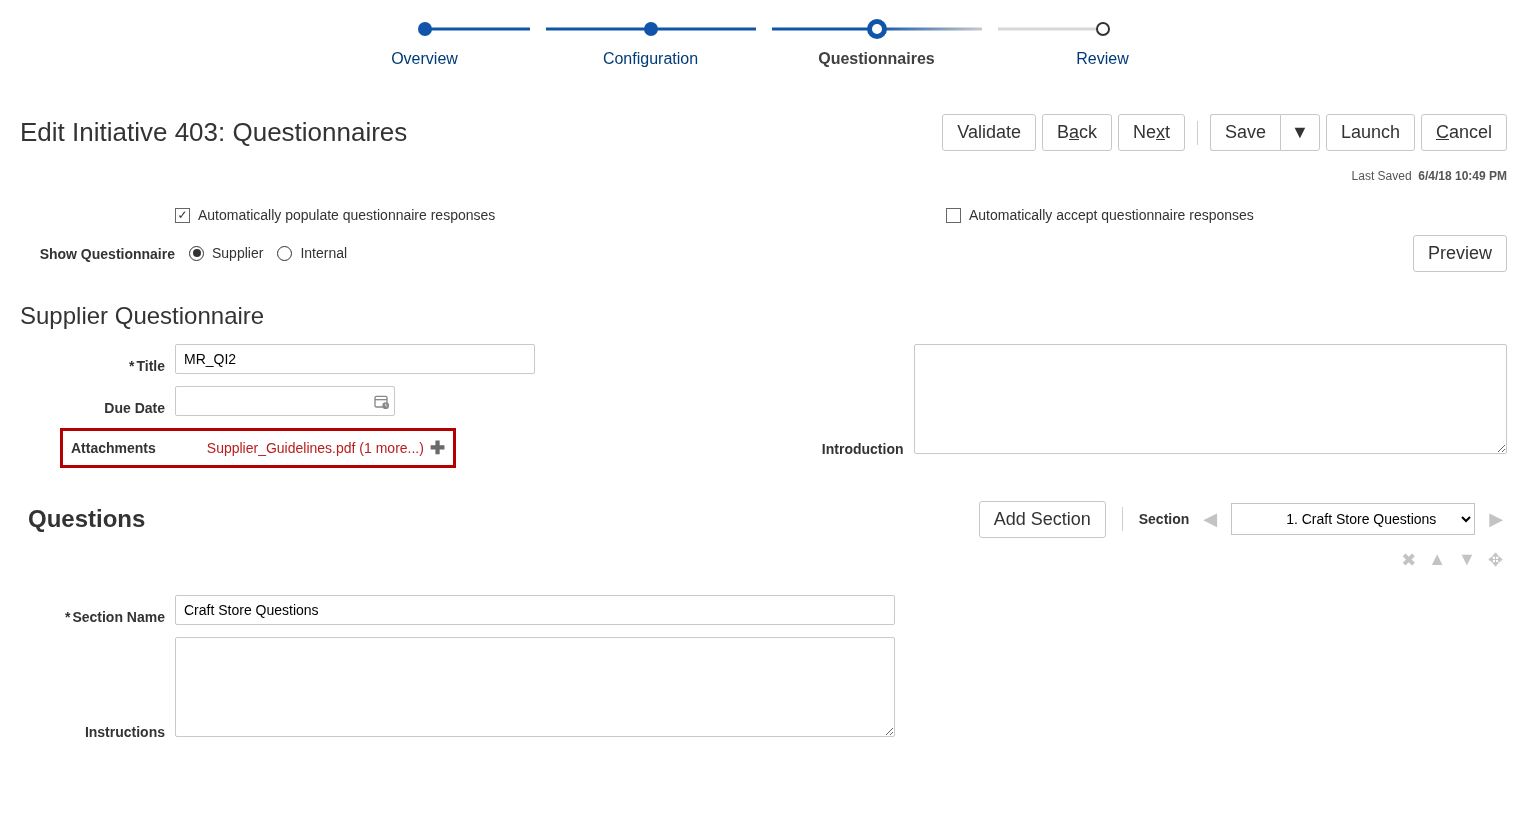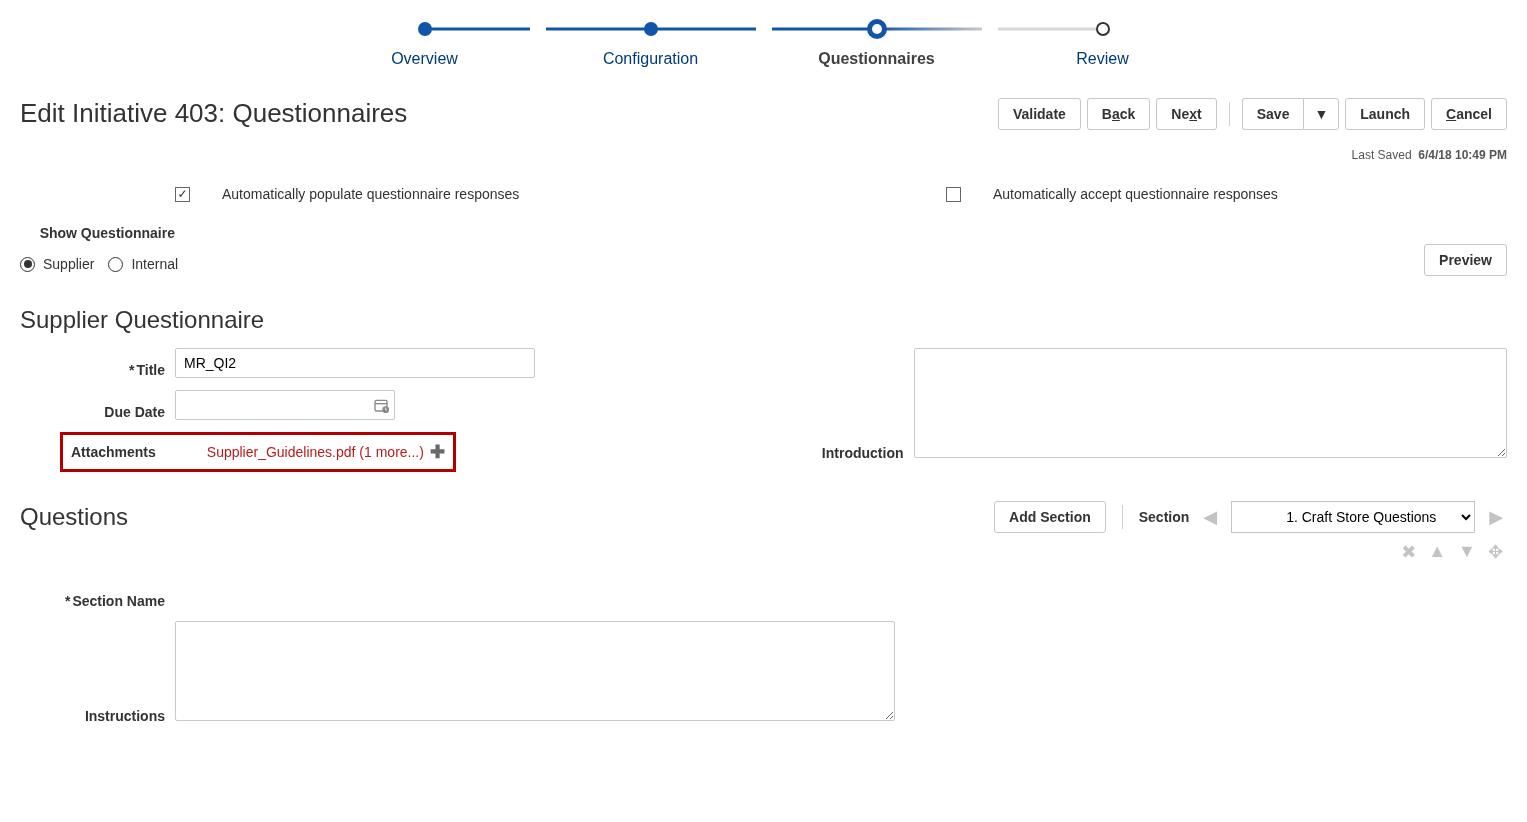--- a/index.html
+++ b/index.html
@@ -71,40 +71,40 @@
     margin-top: 10px;
     font-size: 16px;
     color: #003b77;
   }
   .train-step.current .label { font-weight: bold; color:#404040; }
 
   
   .header-row {
     display:flex;
     justify-content: space-between;
-    align-items: flex-start;
-    margin-top: 20px;
+    align-items: center;
+    margin-top: 36px;
   }
   .page-title {
     font-size: 26px;
     font-weight: 400;
     color:#333;
   }
   .toolbar {
     display:flex;
     align-items:center;
     gap: 6px;
   }
   .btn {
     border:1px solid #c7c7c7;
     background:#fff;
     border-radius:3px;
     padding:7px 14px;
-    font-size:14px;
-    font-weight:bold;
+    font-size:18px;
+    font-weight:normal;
     cursor:pointer;
     color:#333;
   }
   .btn .ul { text-decoration: underline; }
   .btn-split-group { display:flex; }
   .btn-split-main { border-radius:3px 0 0 3px; border-right:none; }
   .btn-split-arrow { border-radius:0 3px 3px 0; padding:7px 10px; }
   .vdiv { width:1px; height:24px; background:#cfcfcf; margin:0 6px; }
 
   .last-saved {
@@ -114,42 +114,41 @@
     color:#555;
   }
   .last-saved .ts { font-weight:bold; }
 
   
   .options-row {
     display:flex;
     gap:60px;
     margin-top:24px;
   }
-  .opt-left, .opt-right { flex:1; display:flex; align-items:center;gap:24px; }
+  .opt-left, .opt-right { flex:1; display:flex; align-items:center; }
   .opt-left { padding-left:155px; }
   .opt-right { padding-left:150px; }
   .chk {
     width:15px; height:15px;
     border:1px solid #666;
     margin-right:8px;
     display:inline-flex;
     align-items:center; justify-content:center;
   }
   .chk.checked::after {
     content:"✓";
     font-size:12px;
     color:#333;
   }
 
   .show-q-row {
     display:flex;
     align-items:flex-start;
     margin-top:22px;
     gap:14px;
-    flex-direction:column;
   }
   .show-q-label {
     width:155px;
     text-align:right;
     font-weight:bold;
     font-size:14px;
     line-height:1.3;
   }
   .radio-group { display:flex; gap:14px; align-items:center; padding-top:0; }
   .radio {
@@ -390,21 +389,21 @@
     <div class="form-row">
       <div class="form-label" style="width:120px;">Introduction</div>
       <div class="form-control">
         <textarea class="txt intro-text" style=""></textarea>
       </div>
     </div>
   </div>
 </div>
 
 <div class="questions-header">
-  <div class="section-title" style="margin:0;">Questions</div>
+  <div class="section-title" style="margin:8px;font-weight:bold;">Questions</div>
   <div class="questions-tools">
     <button class="btn">Add Section</button>
     <div class="vdiv"></div>
     <span class="section-label">Section</span>
     <span class="nav-arrow">◀</span>
     <div class="select-wrap">
       <select>
         <option>1. Craft Store Questions</option>
       </select>
     </div>
@@ -415,20 +414,23 @@
 <div class="mini-toolbar">
   <span>✖</span>
   <span>▲</span>
   <span>▼</span>
   <span>✥</span>
 </div>
 
 <div class="section-form">
   <div class="form-row">
     <div class="form-label"><span class="req">*</span><span>Section Name</span></div>
+    <div class="form-control">
+      <input type="text" class="txt" style="max-width: 720px;" value="Craft Store Questions">
+    </div>
   </div>
   <div class="form-row">
     <div class="form-label">Instructions</div>
     <div class="form-control">
       <textarea class="txt instructions-text" style="max-width: 720px;"></textarea>
     </div>
   </div>
 </div>
 
 </body></html>

